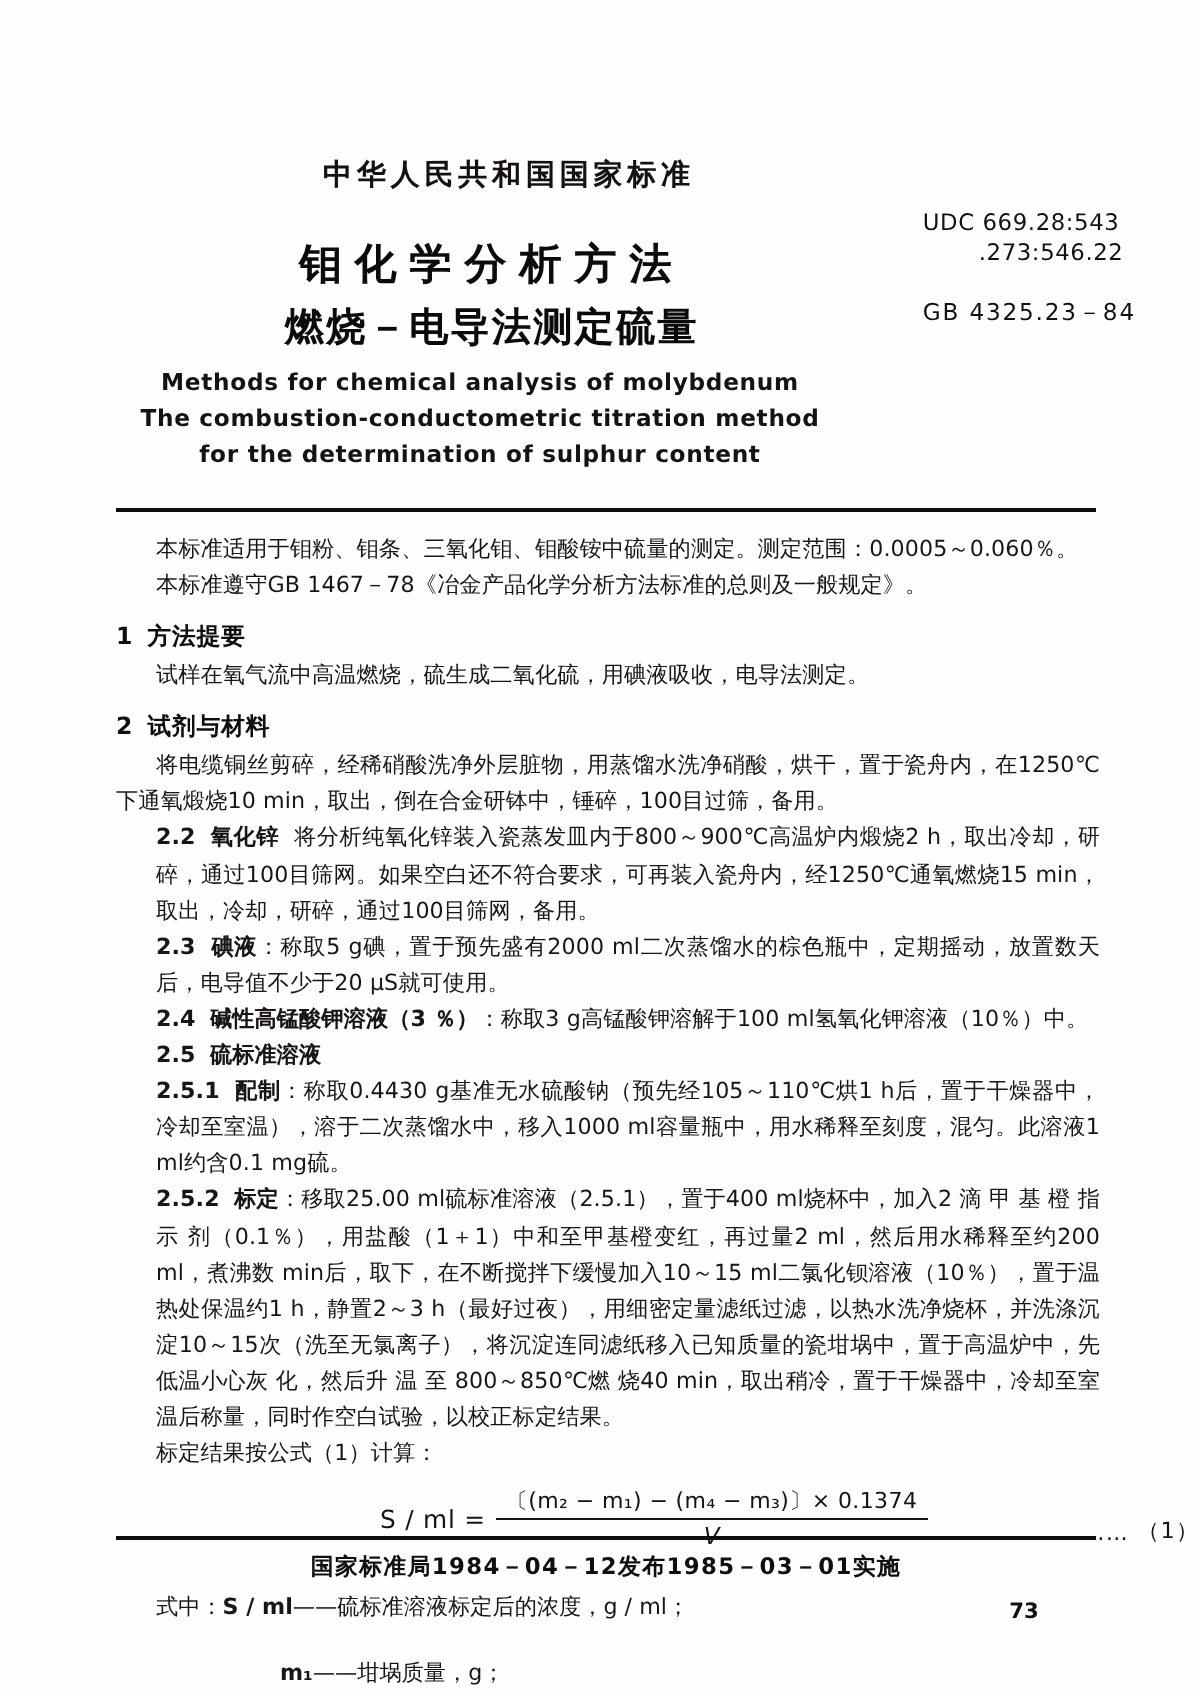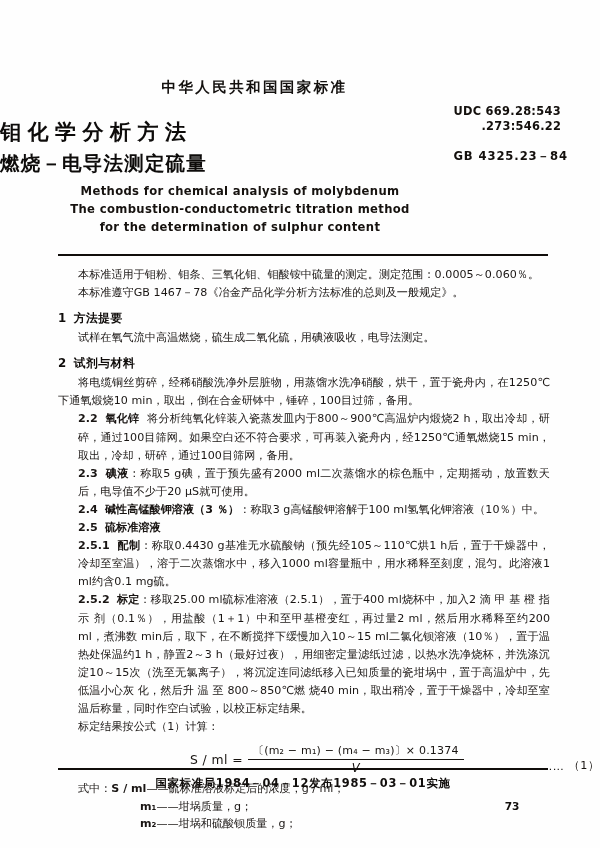--- a/index.html
+++ b/index.html
@@ -37,20 +37,21 @@
     font-weight: 700;
     letter-spacing: 2.4px;
     color: #14110f;
   }
 
   .title-main {
     position: absolute;
     left: 0;
     top: 118px;
     width: 492px;
+    text-align: center;
   }
   .title-line-1 {
     font-family: "DejaVu Sans", "Liberation Sans", sans-serif;
     font-size: 21px;
     font-weight: 700;
     letter-spacing: 6.5px;
     color: #0d0b0a;
     line-height: 1.38;
   }
   .title-line-2 {
@@ -77,21 +78,21 @@
     color: #16120f;
   }
 
   
   .codes {
     position: absolute;
     right: 32px;
     top: 104px;
     text-align: left;
     font-family: "DejaVu Sans", "Liberation Sans", sans-serif;
-    font-weight: 700;
+    font-weight: 400;
     color: #14100d;
   }
   .udc {
     font-size: 11.4px;
     letter-spacing: 0.3px;
     line-height: 1.32;
     white-space: nowrap;
   }
   .udc .udc-2 {
     display: block;
@@ -216,20 +217,21 @@
     line-height: 17.4px;
     color: #191513;
     padding-left: 20px;
   }
   .where-row { white-space: nowrap; }
   .where-row .sym {
     display: inline-block;
     min-width: 0;
     font-family: "DejaVu Sans", "Liberation Sans", sans-serif;
     font-weight: 700;
+    margin-top: 15px;
   }
   .where-indent { padding-left: 62px; }
 
   
   .footer {
     position: absolute;
     left: 58px;
     top: 776px;
     width: 490px;
     font-family: "DejaVu Sans", "Liberation Sans", sans-serif;

